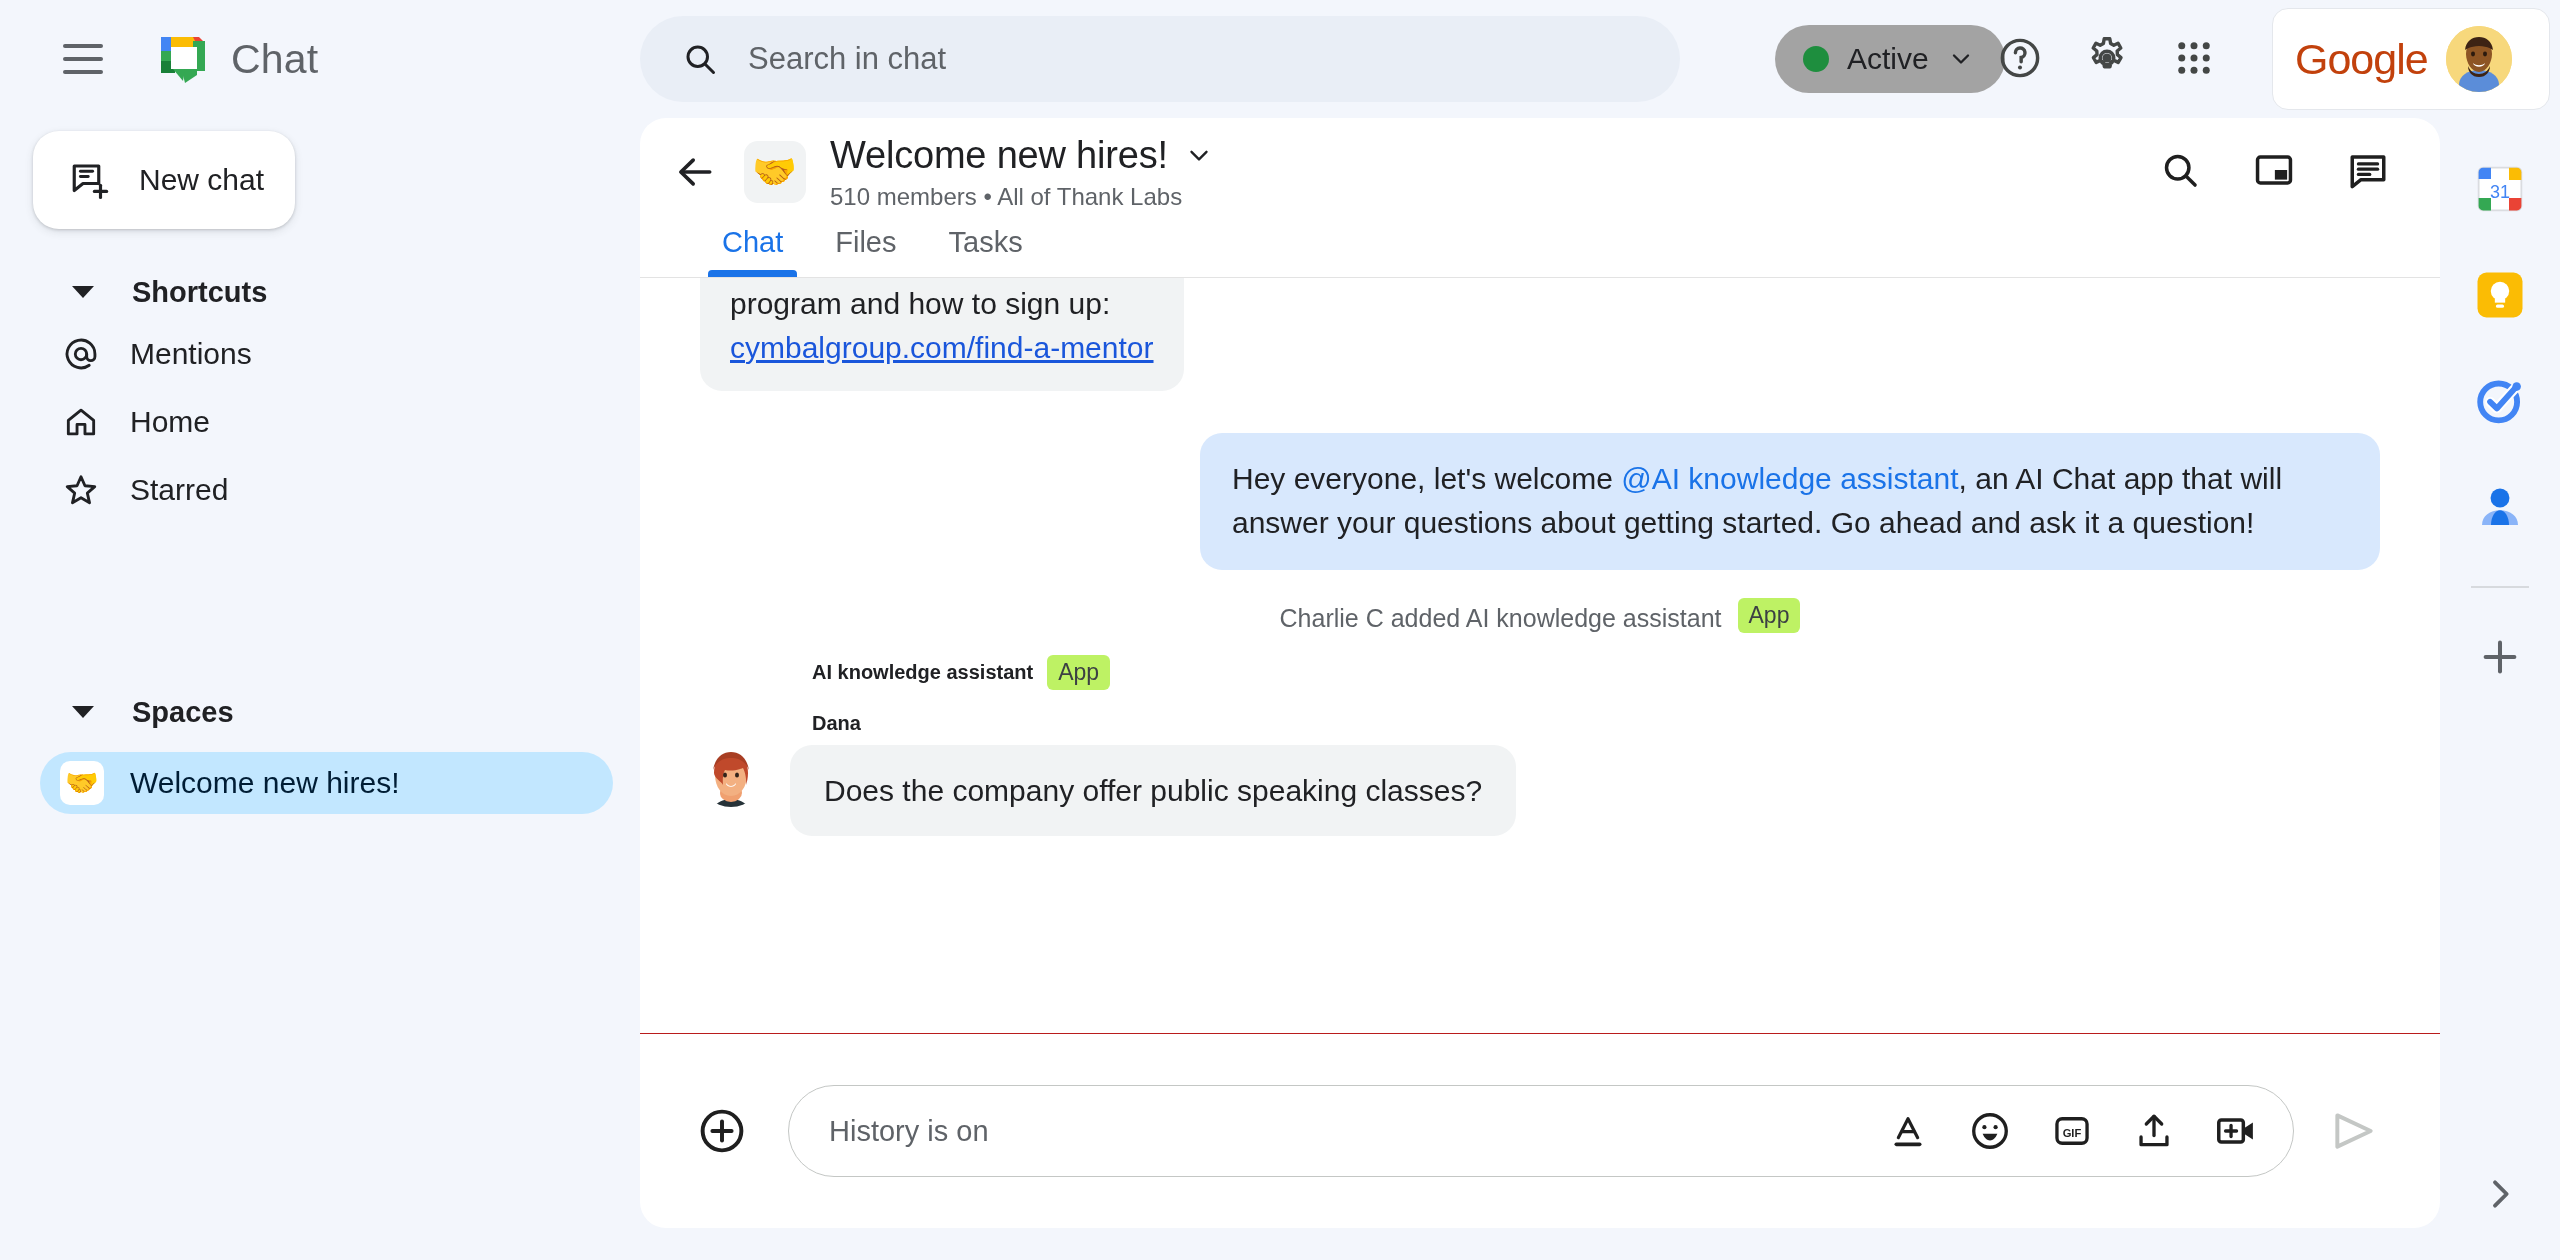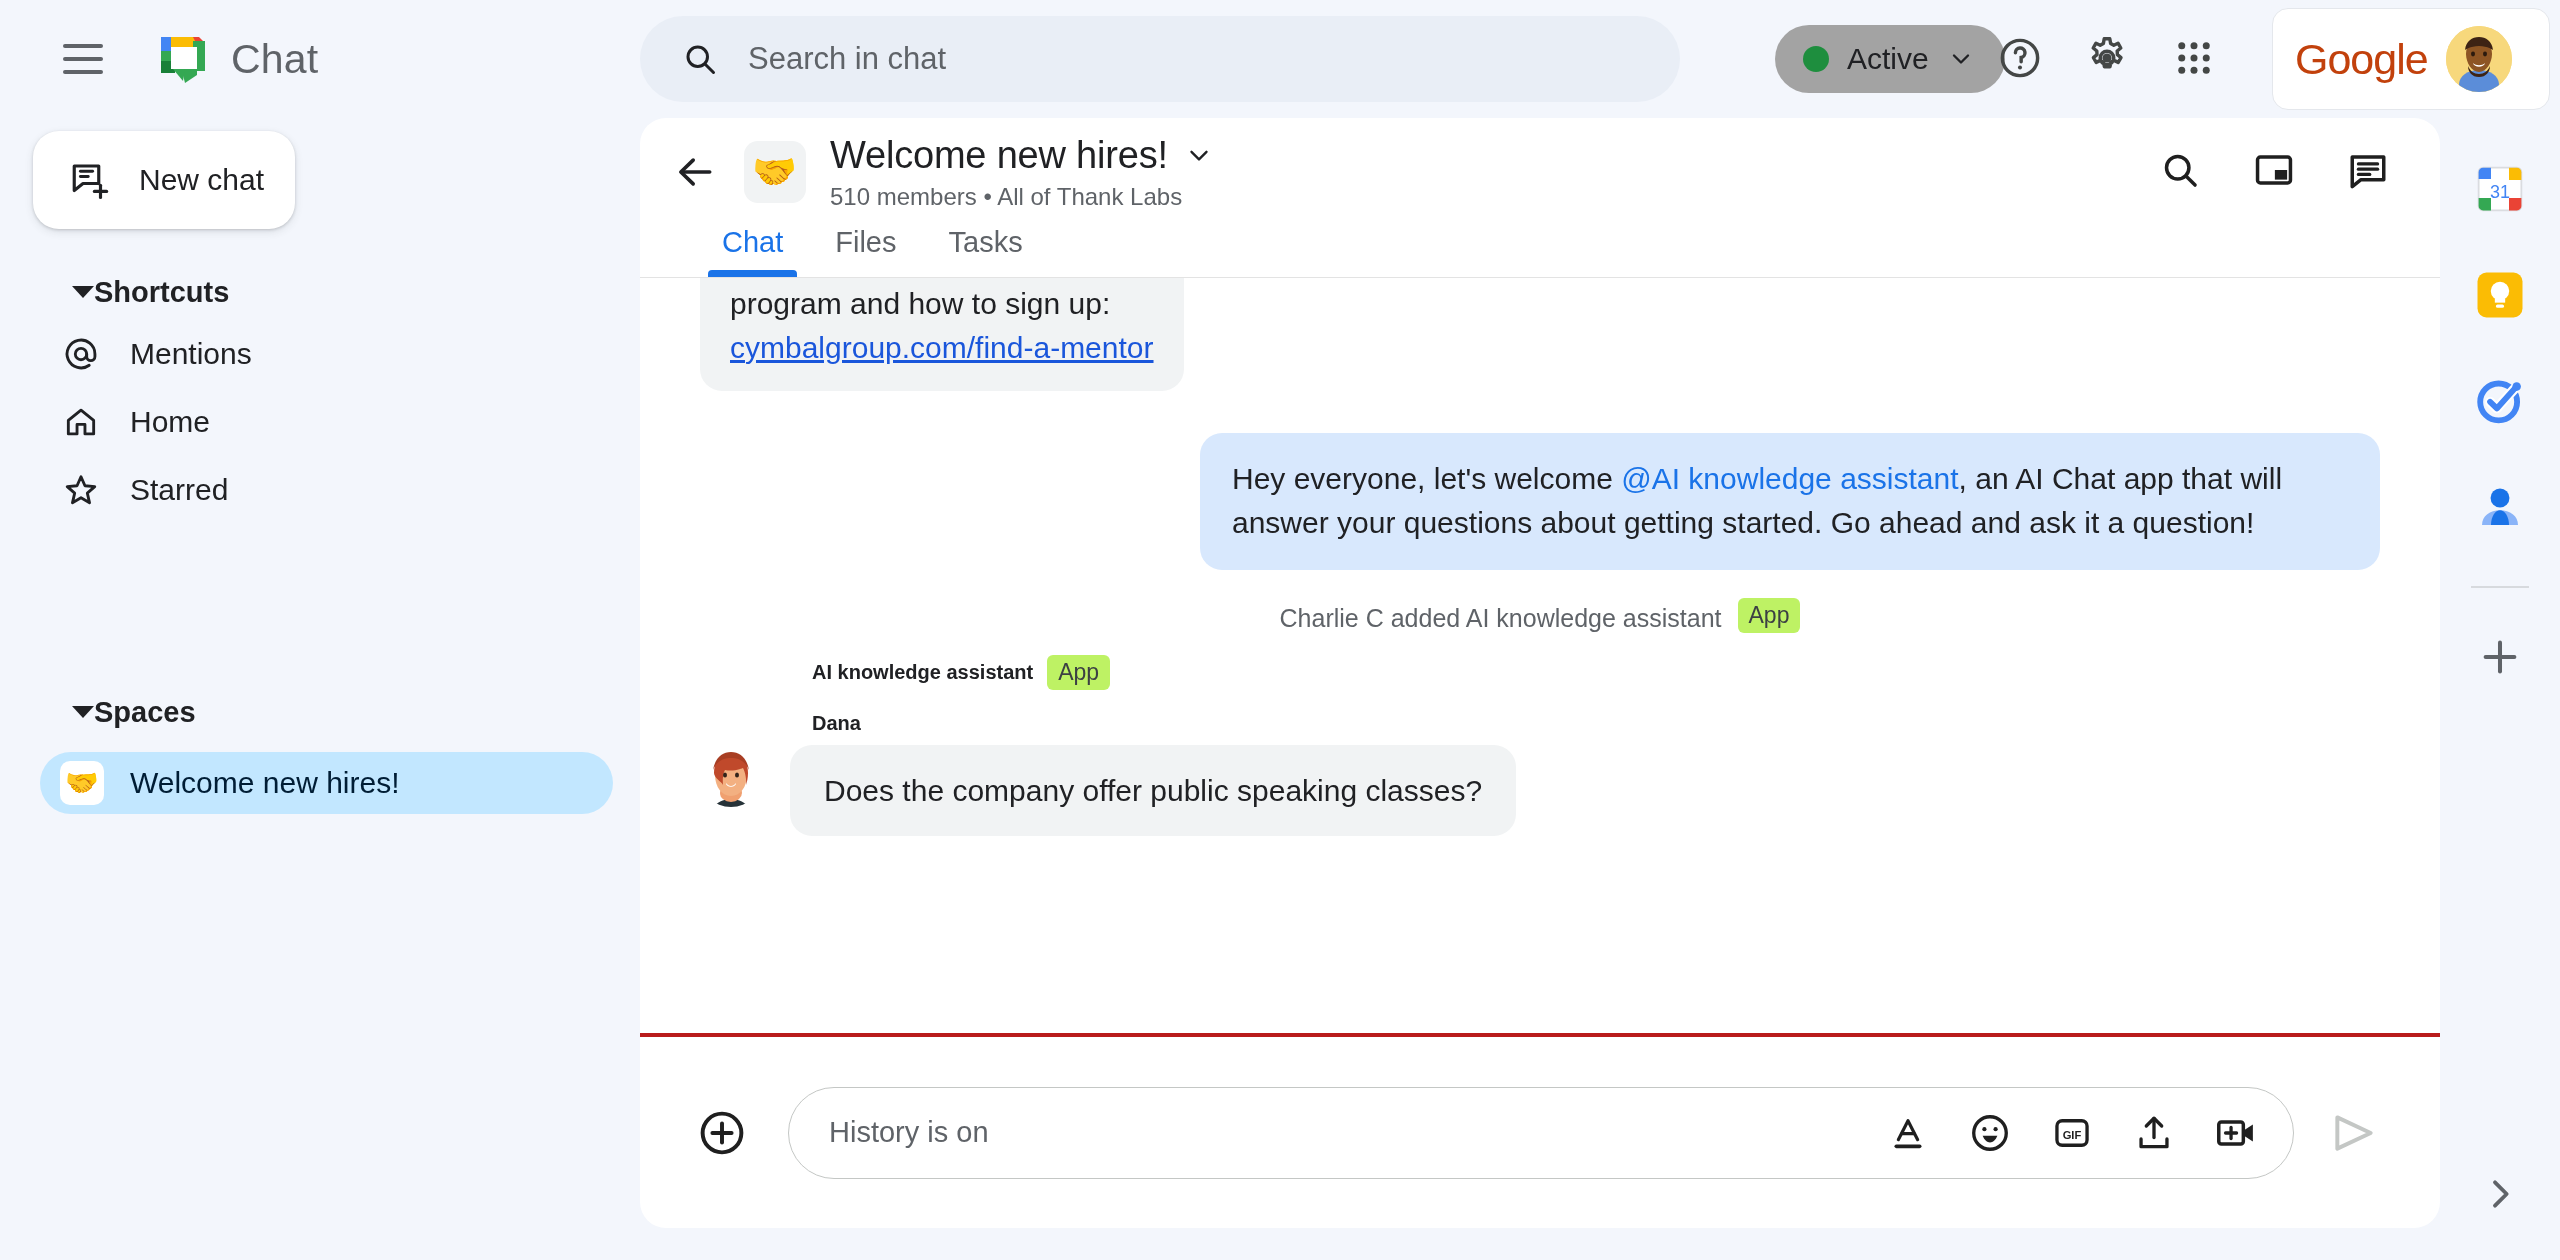--- a/index.html
+++ b/index.html
@@ -34,21 +34,21 @@
   .google-word { font-size: 43px; color: #c2410c; letter-spacing: -1px; }
   .avatar-top { width: 66px; height: 66px; border-radius: 50%; overflow: hidden; background: #f7d87c; flex-shrink: 0; }
 
   
   .sidebar { position: absolute; left: 0; top: 118px; width: 640px; height: 1142px; }
   .newchat { position: absolute; left: 33px; top: 13px; width: 262px; height: 98px; background: #fff;
     border-radius: 26px; box-shadow: 0 1px 3px rgba(60,64,67,.22), 0 3px 9px rgba(60,64,67,.12);
     display: flex; align-items: center; padding-left: 36px; gap: 28px; cursor: pointer; }
   .newchat-label { font-size: 30px; color: #202124; }
 
-  .section-head { display: flex; align-items: center; height: 56px; padding-left: 72px; cursor: pointer; }
+  .section-head { display: flex; align-items: center; height: 56px; padding-left: 72px; gap: 38px; cursor: pointer; }
   .caret { width: 0; height: 0; border-left: 11px solid transparent; border-right: 11px solid transparent; border-top: 12px solid #202124; }
   .section-title { font-size: 29px; color: #202124; font-weight: 600; }
 
   .nav-item { display: flex; align-items: center; height: 68px; padding-left: 62px; gap: 30px; cursor: pointer; }
   .nav-label { font-size: 30px; color: #202124; }
 
   .space-item { display: flex; align-items: center; height: 62px; margin: 0 27px 0 40px; padding-left: 20px;
     gap: 26px; border-radius: 34px; cursor: pointer; }
   .space-item.selected { background: #c2e7ff; }
   .space-emoji-box { width: 44px; height: 44px; border-radius: 10px; background: #fff; display: flex; align-items: center; justify-content: center; font-size: 27px; }
@@ -82,21 +82,21 @@
   .mention { color: #1a73e8; }
   .sys-row { display: flex; justify-content: center; align-items: flex-end; gap: 16px; margin: 28px 0 18px; }
   .sys-text { font-size: 25px; color: #5f6368; }
   .app-badge { font-size: 23px; color: #3c4043; background: #bef264; border-radius: 6px; padding: 4px 11px; }
   .sender-row { display: flex; align-items: center; gap: 14px; margin: 22px 0 10px 112px; }
   .sender-name { font-size: 20px; color: #202124; font-weight: 600; }
   .msg-block { display: flex; align-items: flex-start; gap: 28px; }
   .avatar-sq { width: 62px; height: 62px; flex-shrink: 0; display: flex; align-items: center; justify-content: center; }
   .avatar-circ { width: 62px; height: 62px; border-radius: 50%; overflow: hidden; flex-shrink: 0; background: #fff; }
 
-  .compose-zone { position: absolute; left: 0; right: 0; bottom: 0; height: 195px; border-top: 4px solid #b91c1c;
+  .compose-zone { position: absolute; left: 0; right: 0; bottom: 0; height: 195px; border-top: 1px solid #b91c1c;
     display: flex; align-items: center; padding: 0 54px; }
   .plus-btn { width: 56px; height: 56px; display: flex; align-items: center; justify-content: center; cursor: pointer; flex-shrink: 0; }
   .composer { flex: 1; height: 92px; margin-left: 38px; border: 1px solid #c4c7c5; border-radius: 46px;
     display: flex; align-items: center; padding: 0 34px 0 40px; }
   .comp-ph { font-size: 29px; color: #5f6368; flex: 1; }
   .comp-icons { display: flex; align-items: center; gap: 36px; }
   .ci { width: 46px; height: 46px; display: flex; align-items: center; justify-content: center; cursor: pointer; }
   .send-btn { width: 64px; height: 64px; margin-left: 28px; display: flex; align-items: center; justify-content: center; cursor: pointer; flex-shrink: 0; }
 
   

